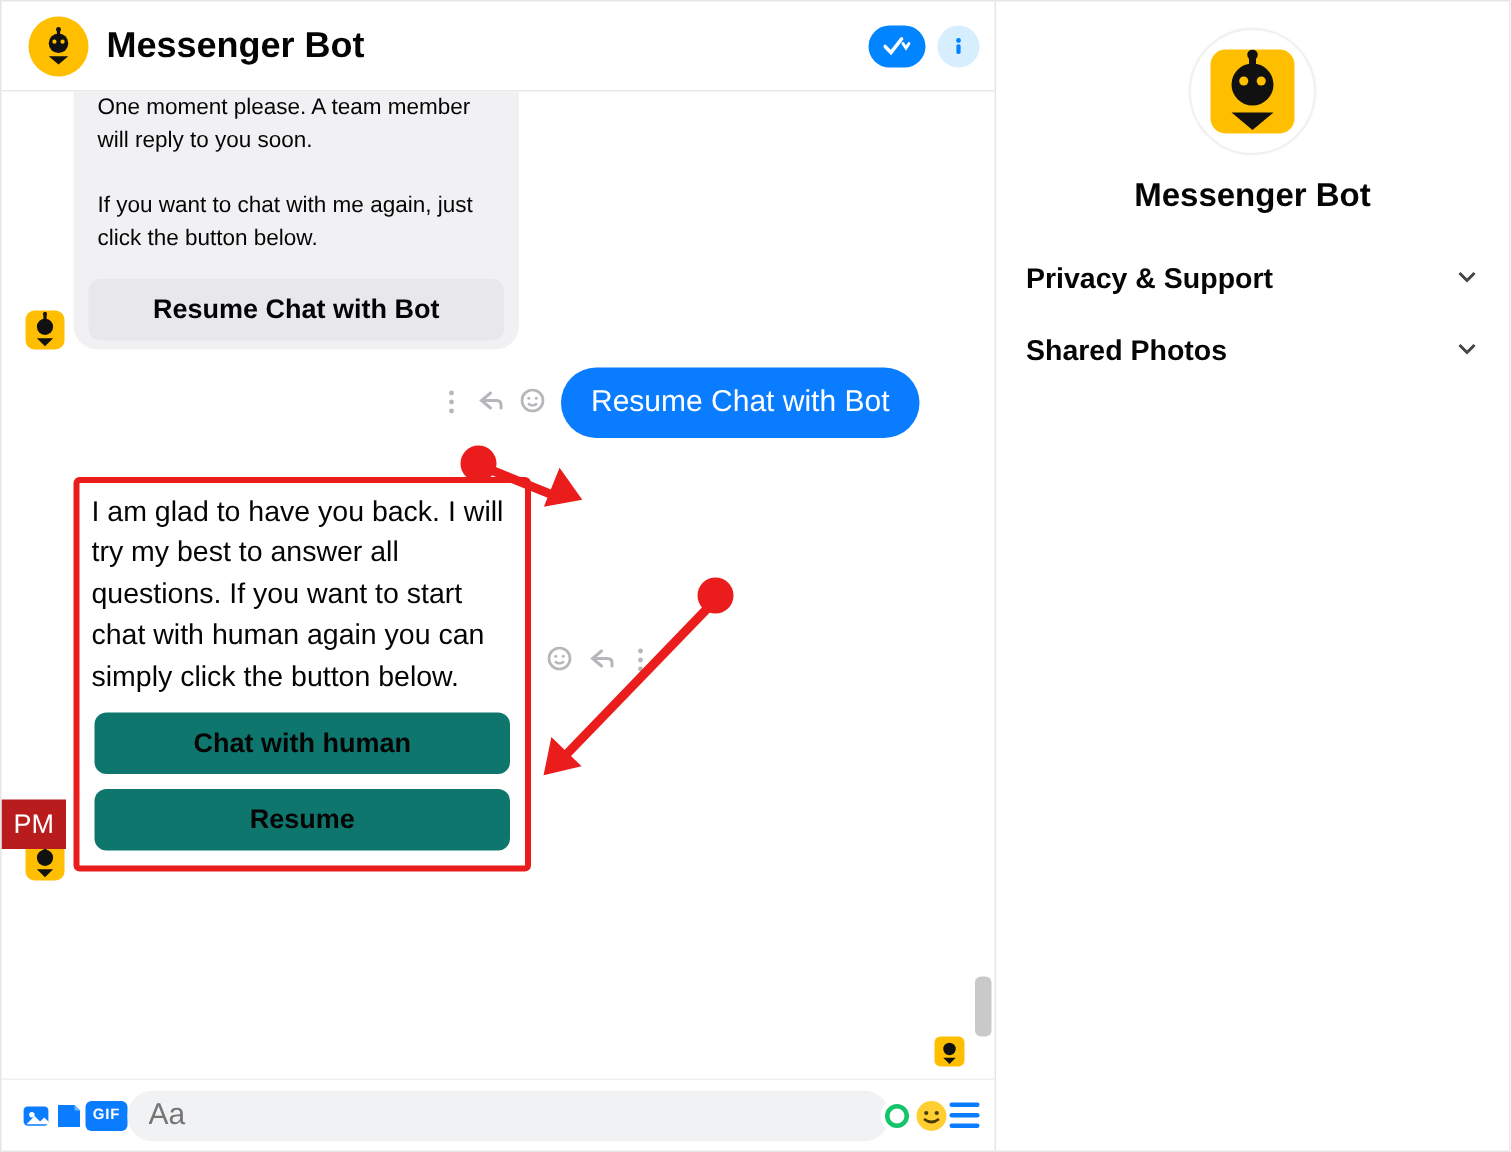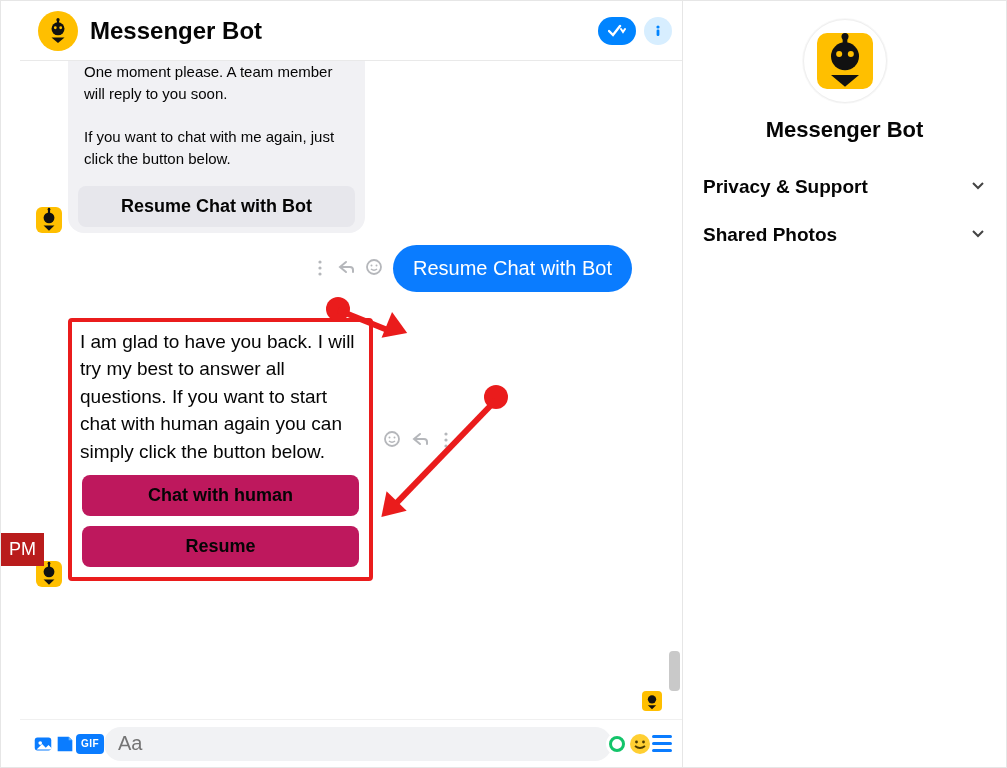--- a/index.html
+++ b/index.html
@@ -1,19 +1,19 @@
 <!DOCTYPE html>
 <html><head>
 <meta charset="utf-8">
 <style>
   * { box-sizing: border-box; }
   html, body { margin:0; padding:0; font-family: -apple-system, BlinkMacSystemFont, "Segoe UI", Helvetica, Arial, sans-serif; background:#fff; color:#050505; }
   .app {
     width:1007px; height:768px; position:relative; display:flex; overflow:hidden;
-    border:1px solid #e6e6e6; background:#fff;padding-left:19px;
+    border:1px solid #e6e6e6; background:#fff;
   }
 
   
   .chat-pane {
     flex: 0 0 663px;
     display:flex; flex-direction:column; position:relative; border-right:1px solid #e6e6e6;
   }
 
   
   .chat-header {
@@ -70,21 +70,21 @@
     background:#0a7cff; color:#fff; padding:12px 20px; border-radius:24px;
     font-size:20px; font-weight:500;
   }
 
   
   .red-frame {
     margin-left:38px; margin-top:20px; width:305px; border:4px solid #ea1c1c; border-radius:4px;
     background:#fff; padding:6px 8px 10px 8px; position:relative;
   }
   .red-frame .bubble-text { font-size:19px; line-height:1.45; }
-  .red-frame .bubble-btn { background:#be185d; margin:10px 2px 0 2px; }
+  .red-frame .bubble-btn { background:#0f766e; margin:10px 2px 0 2px; }
 
   
   .composer {
     height:48px; display:flex; align-items:center; padding:6px 10px 6px 12px;
     border-top:1px solid #f0f0f0; position:relative; z-index:3;
   }
   .comp-icon { color:#0a7cff; display:flex; align-items:center; justify-content:center; }
   .gif-icon {
     background:#0a7cff; color:#fff; font-size:10px; font-weight:800; border-radius:4px;
     width:28px; height:20px; display:flex; align-items:center; justify-content:center;

